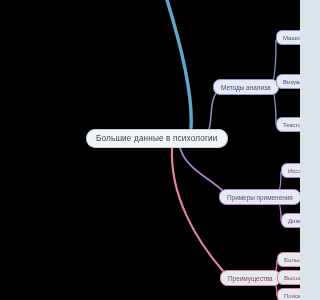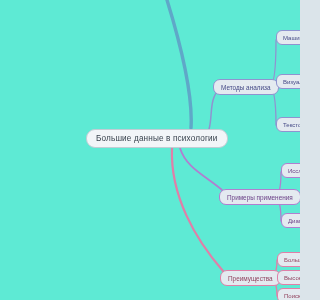--- a/index.html
+++ b/index.html
@@ -5,21 +5,21 @@
   html, body {
     margin: 0;
     padding: 0;
     background: #dbe4ea;
   }
   #canvas {
     position: relative;
     width: 300px;
     height: 300px;
     overflow: hidden;
-    background: #5eead4;
+    background: #000000;
     font-family: "Liberation Sans", sans-serif;
   }
   #links {
     position: absolute;
     left: 0;
     top: 0;
     width: 300px;
     height: 300px;
   }
   .node {

